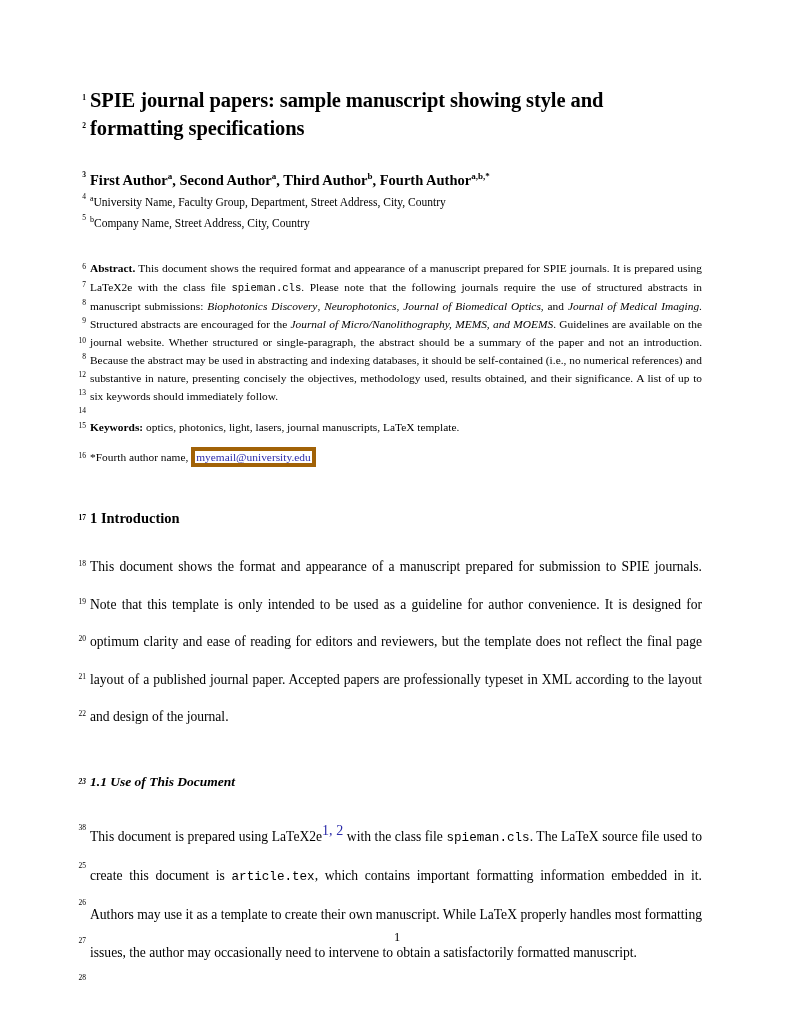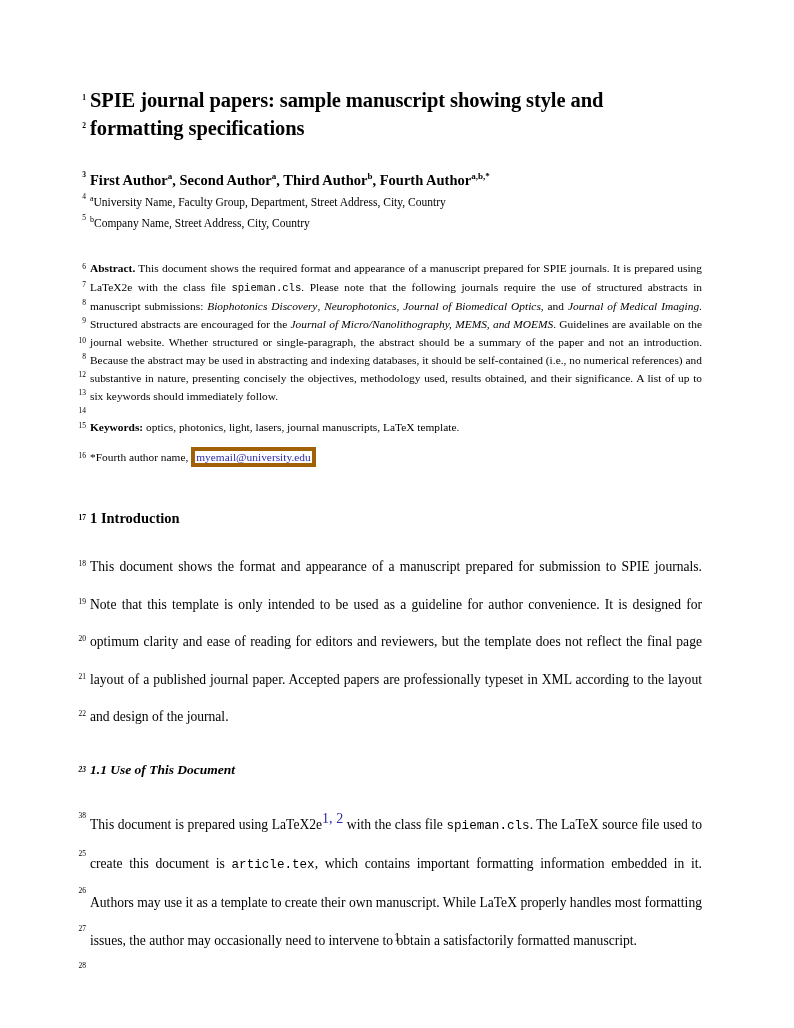--- a/index.html
+++ b/index.html
@@ -104,21 +104,21 @@
   }
 
   
   h2.section {
     margin: 42px 0 0 0;
     font-size: 14.5px;
     font-weight: bold;
     line-height: 20px;
   }
   h3.subsection {
-    margin: 24px 0 0 0;
+    margin: 36px 0 0 0;
     font-size: 13.5px;
     font-weight: bold;
     font-style: italic;
     line-height: 20px;
   }
 
   
   .body-par {
     margin-top: 20px;
     font-size: 13.6px;

